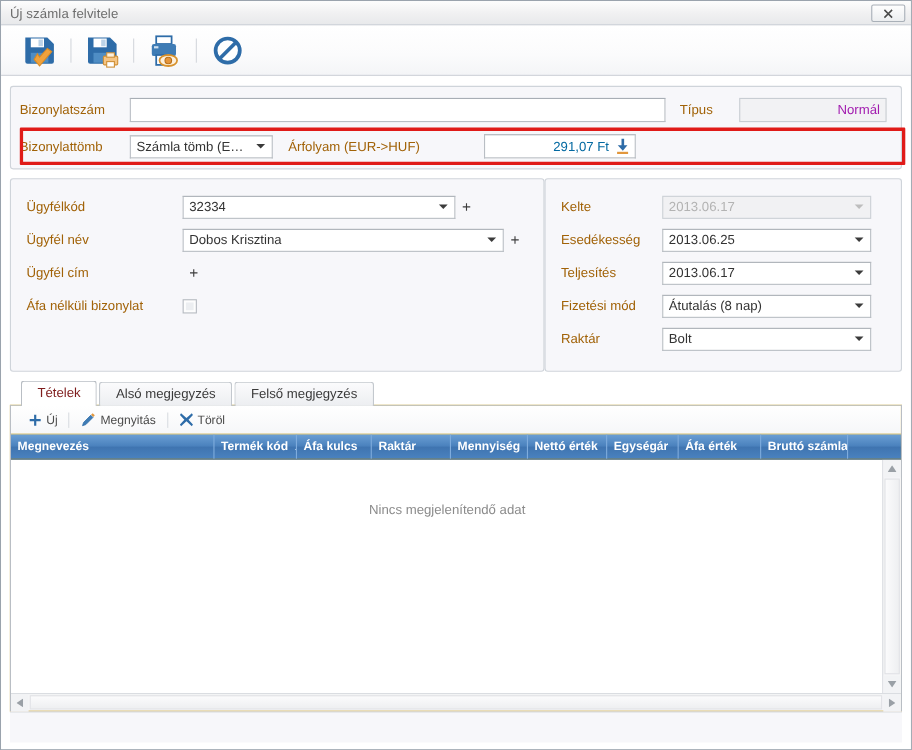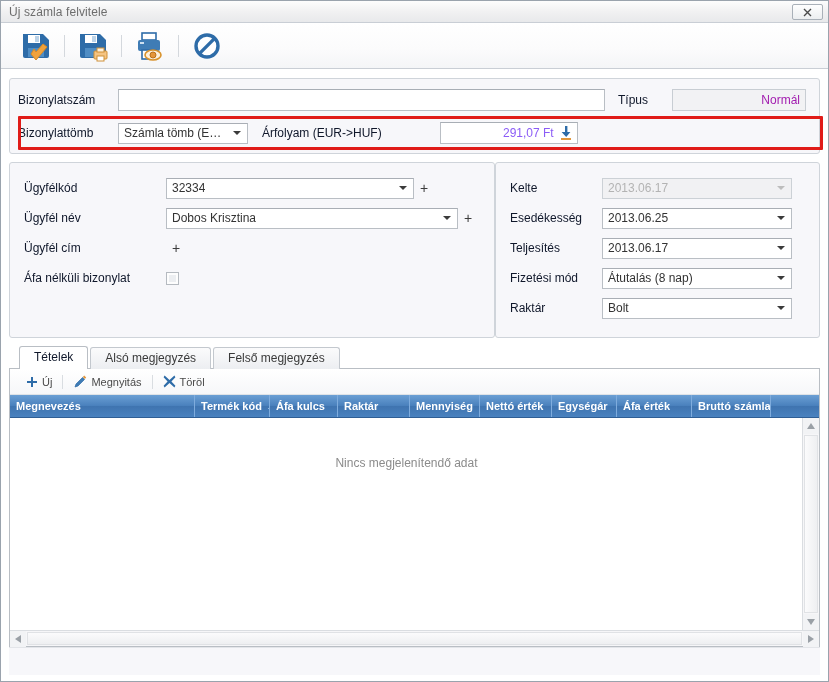--- a/index.html
+++ b/index.html
@@ -61,25 +61,25 @@
   
   .top-panel{position:relative;padding:0;height:76px;flex:0 0 76px;}
   .row1{
     display:flex;align-items:center;height:34px;padding:7px 8px 0 8px;
     box-sizing:border-box;
   }
   .row2{
     display:flex;align-items:center;height:34px;padding:0 8px;
     box-sizing:border-box;margin-top:3px;
   }
-  .lbl{color:#0f172a;font-size:12px;white-space:nowrap;}
+  .lbl{color:#a16207;font-size:12px;white-space:nowrap;}
   .inp{
     box-sizing:border-box;height:22px;background:#ffffff;
     border:1px solid #b9bec4;border-top-color:#a8aeb5;
-    font-size:12px;color:#8b5cf6;line-height:20px;padding:0 5px;
+    font-size:12px;color:#0369a1;line-height:20px;padding:0 5px;
     font-family:inherit;
   }
   .inp.readonly{background:#f2f2f4;color:#a21caf;border-color:#c8cdd3;}
   
   .redbox{
     position:absolute;left:8px;top:37px;width:805px;height:34px;
     border:3px solid #e01b18;border-radius:1px;box-sizing:border-box;
     pointer-events:none;
   }
   
@@ -125,21 +125,21 @@
     padding-left:10px;position:relative;z-index:2;
   }
   .tab{
     box-sizing:border-box;height:22px;line-height:20px;padding:0 14px;
     font-size:12px;color:#3a3a3a;cursor:pointer;
     background:linear-gradient(to bottom,#fbfbfc,#eceef1);
     border:1px solid #c3c8ce;border-bottom:none;
     border-radius:3px 3px 0 0;margin-right:2px;white-space:nowrap;
   }
   .tab.active{
-    background:#ffffff;color:#0f172a;border-color:#b9bec4;
+    background:#ffffff;color:#7f1d1d;border-color:#b9bec4;
     position:relative;top:0px;height:23px;line-height:21px;
   }
   
   .gridwrap{
     flex:1 1 auto;box-sizing:border-box;border:1px solid #b9bec4;background:#eab308;
     display:flex;flex-direction:column;margin-top:-1px;
   }
   .grid-toolbar{
     height:26px;flex:0 0 26px;box-sizing:border-box;
     background:linear-gradient(to bottom,#ffffff,#f6f7f9);

